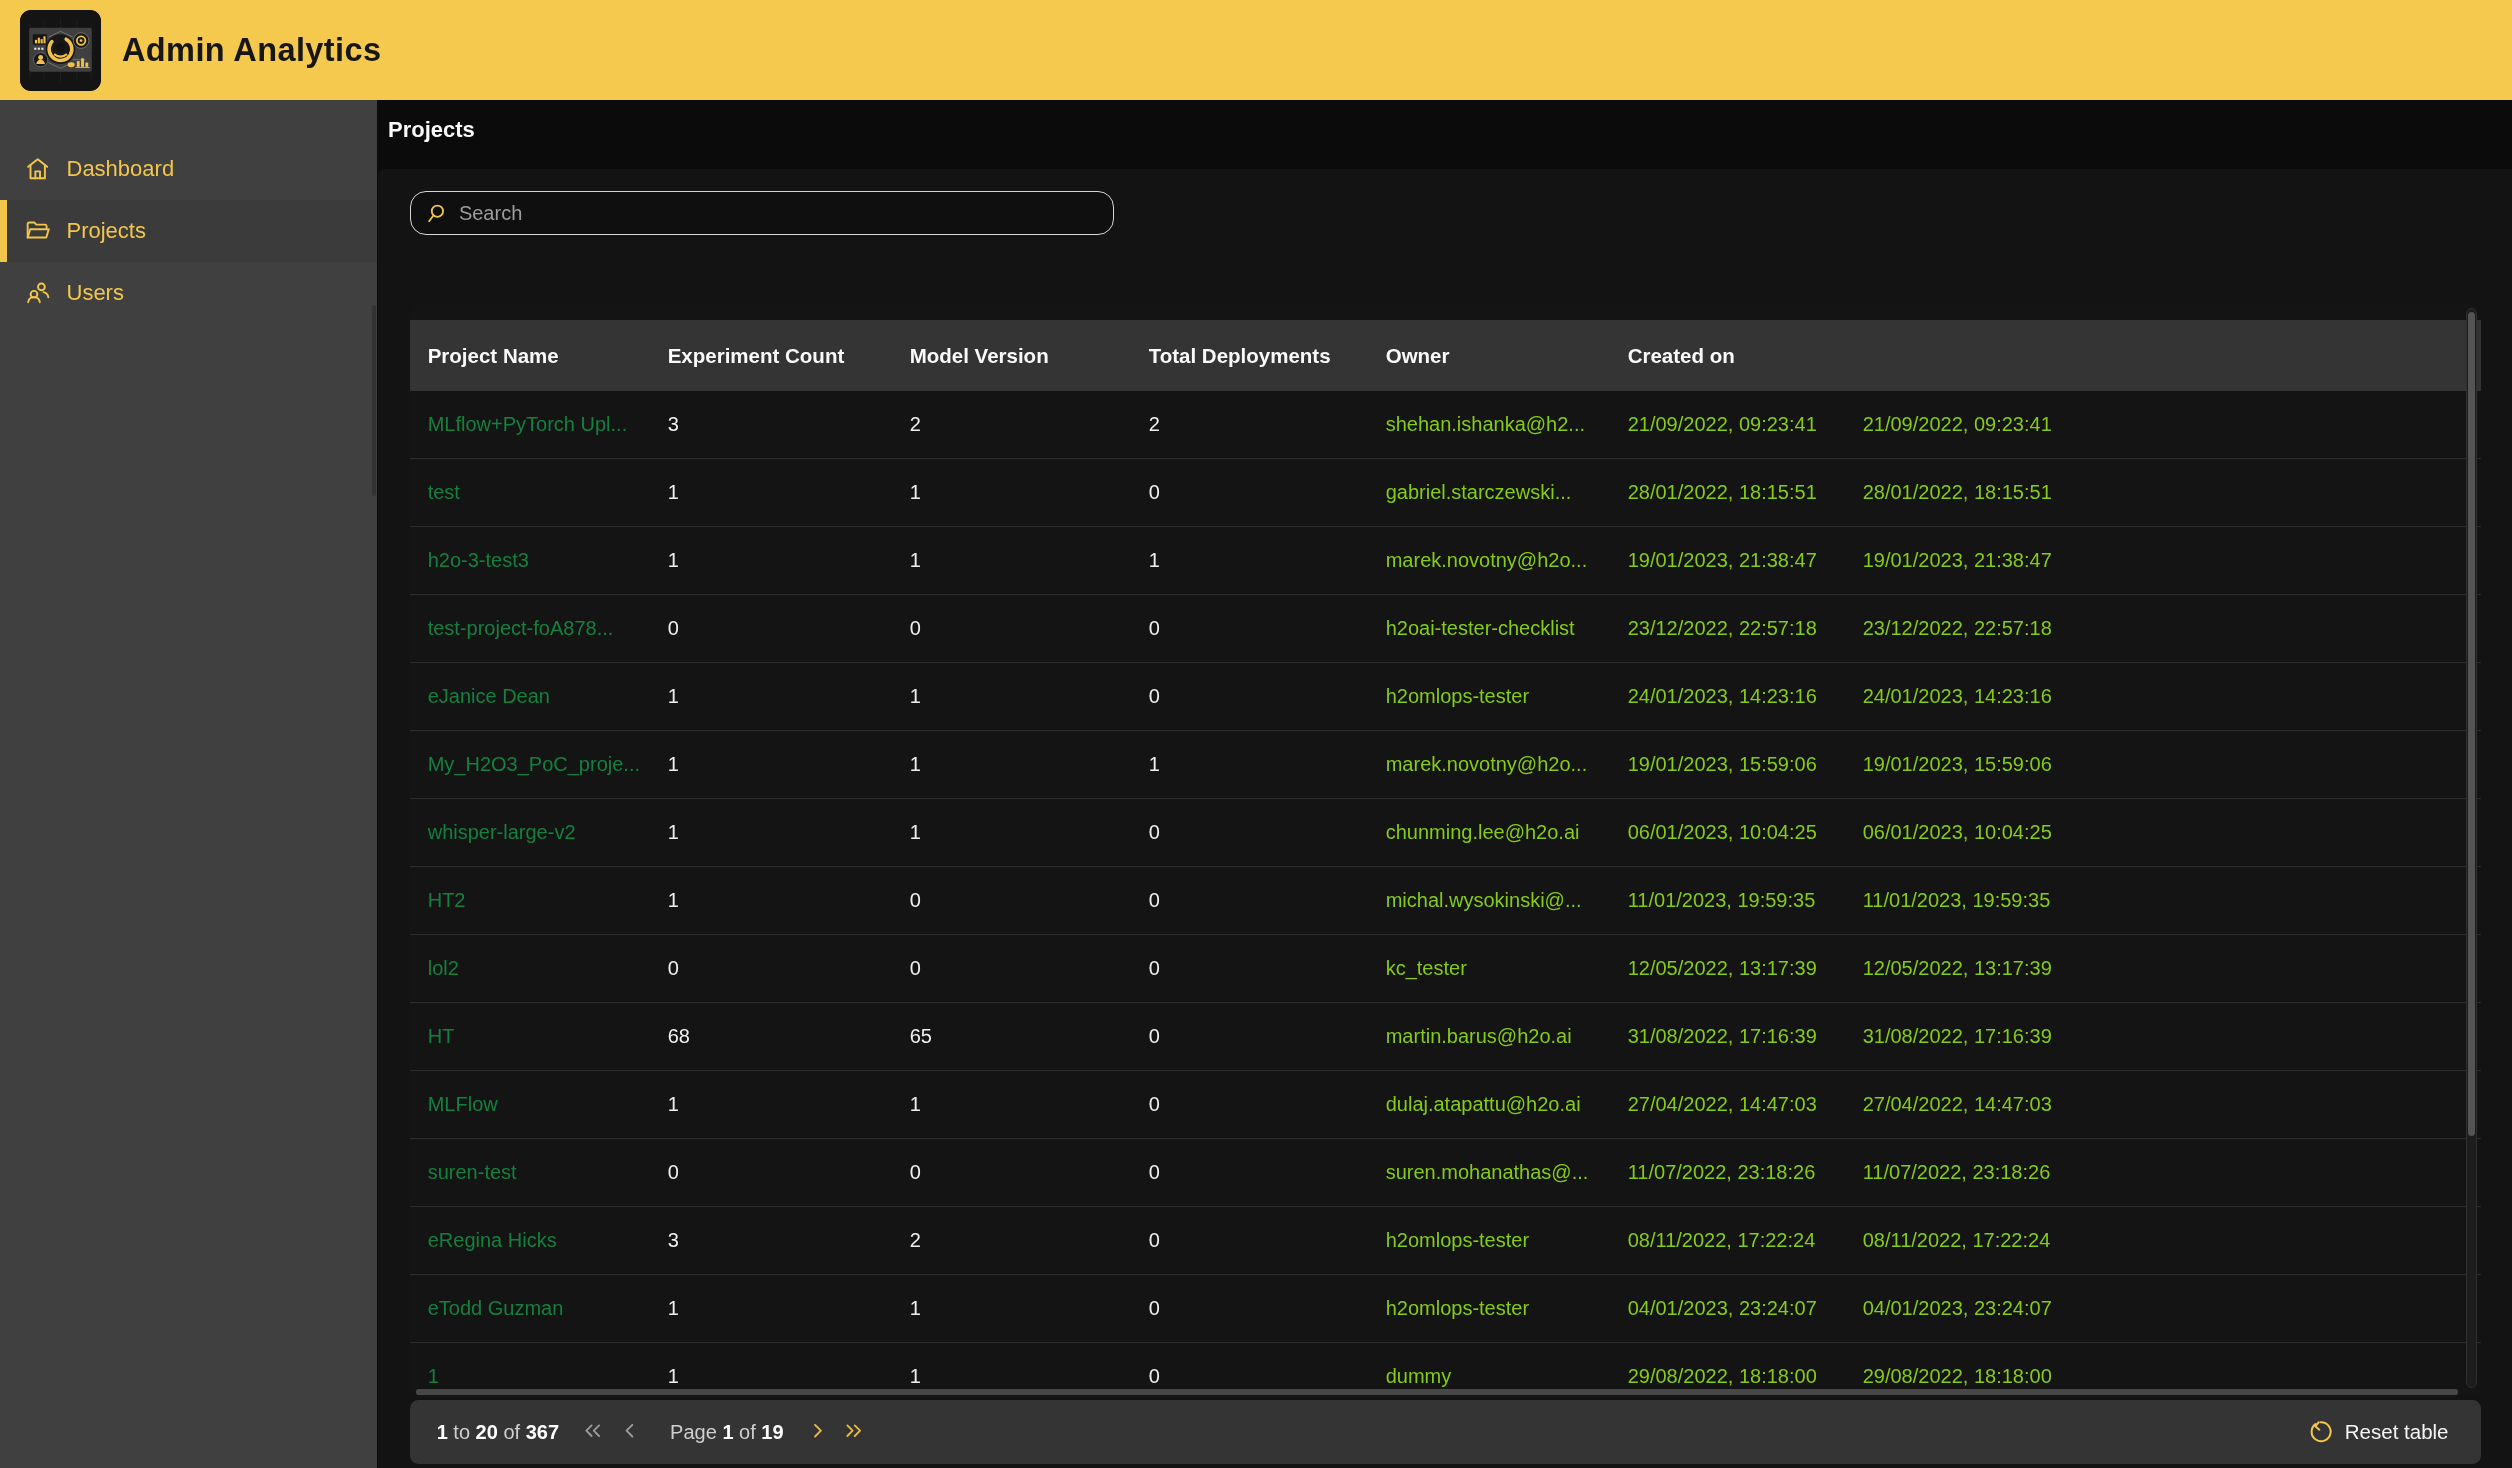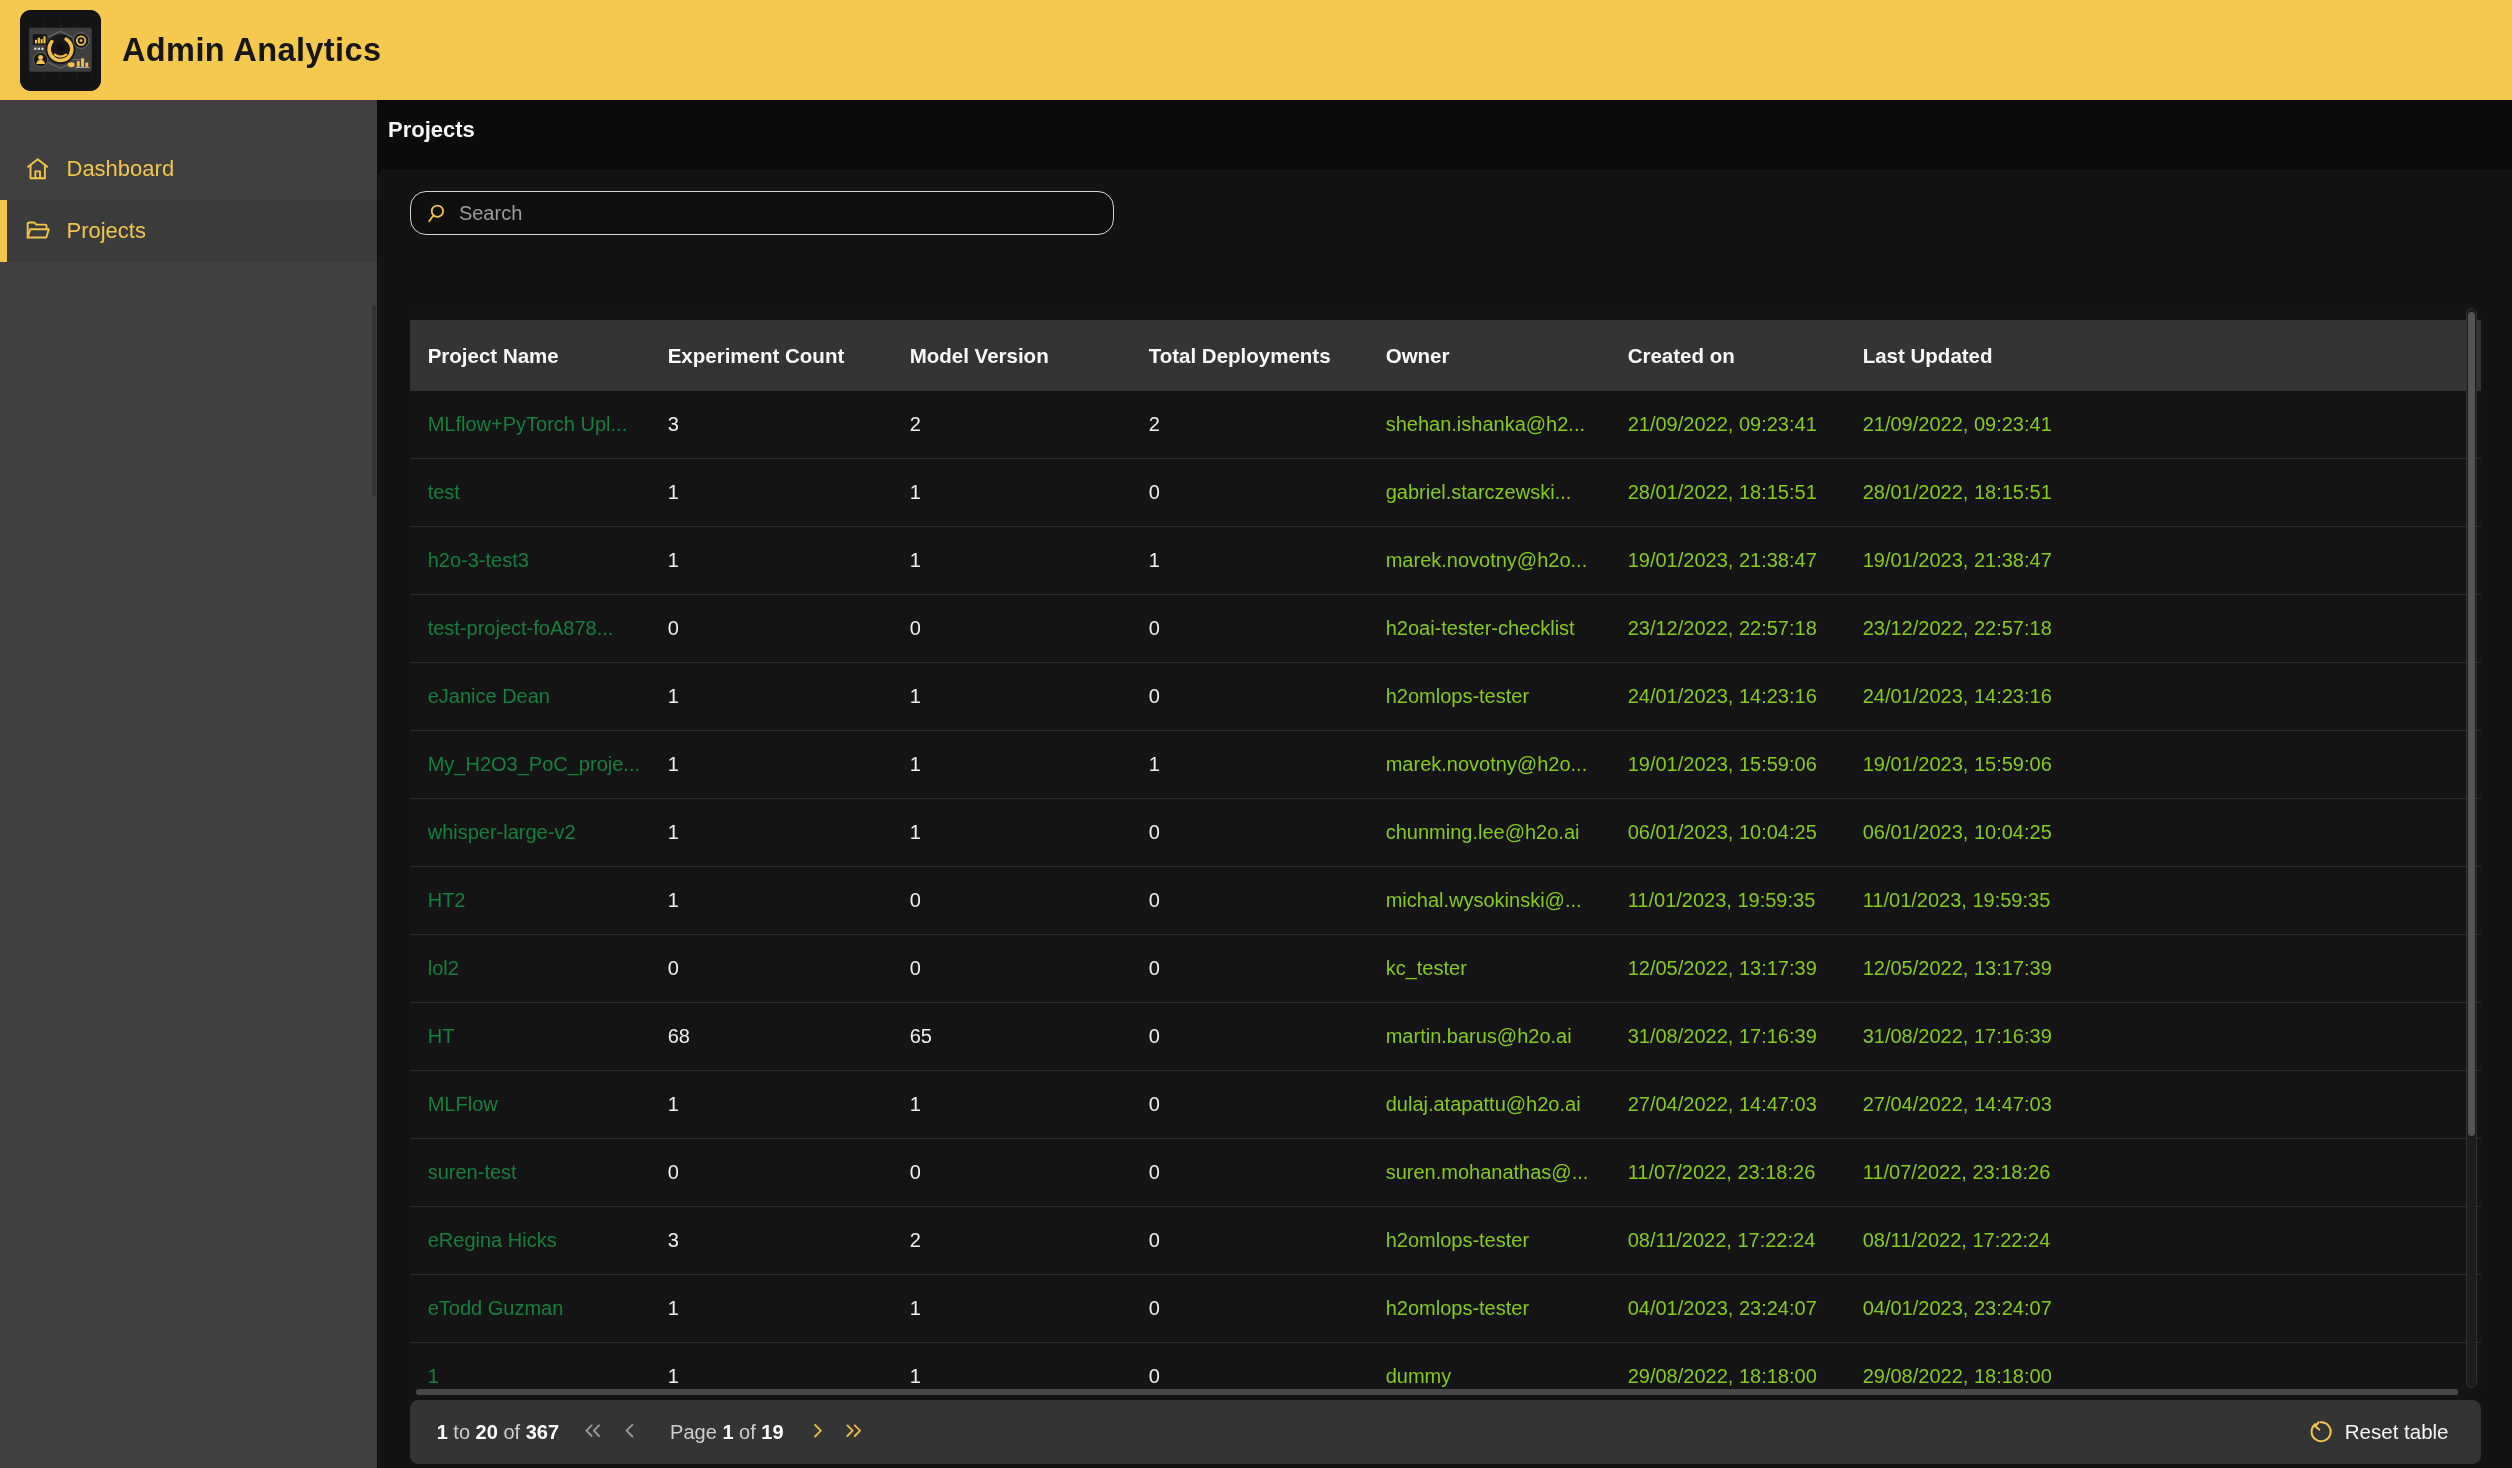--- a/index.html
+++ b/index.html
@@ -132,20 +132,31 @@
     </div>
     <div class="side-item active" style="top:100px;">
       <span class="ico">
         <svg viewBox="0 0 24 24" width="25.4" height="25.4" fill="none" stroke="currentColor" stroke-width="1.8" stroke-linecap="round" stroke-linejoin="round">
           <path d="M2.5 18.5V5.8c0-.9.7-1.6 1.6-1.6h4.6l2 2.1h8.1c.9 0 1.6.7 1.6 1.6v1.3"></path>
           <path d="M2.5 18.5l2.4-7.8h17.6l-2.4 7.8z"></path>
         </svg>
       </span>
       <span class="lbl">Projects</span>
     </div>
+    <div class="side-item" style="top:162px;">
+      <span class="ico">
+        <svg viewBox="0 0 24 24" width="25.4" height="25.4" fill="none" stroke="currentColor" stroke-width="1.8" stroke-linecap="round" stroke-linejoin="round">
+          <circle cx="8.5" cy="13.5" r="3.2"></circle>
+          <path d="M3 21c.4-2.8 2.7-4.8 5.5-4.8S13.6 18.2 14 21"></path>
+          <circle cx="15.5" cy="6.5" r="3.2"></circle>
+          <path d="M17.5 11.5c2.4.5 4.2 2.4 4.6 4.8"></path>
+        </svg>
+      </span>
+      <span class="lbl">Users</span>
+    </div>
     <div class="sidebar-scroll"></div>
   </div>
 
   <div class="main-panel"></div>
   <div class="page-title">Projects</div>
 
   <div class="searchbox">
     <span class="sic">
       <svg viewBox="0 0 24 24" width="22.6" height="22.6" fill="none" stroke="currentColor" stroke-width="1.9" stroke-linecap="round">
         <circle cx="13.2" cy="9.8" r="6"></circle>
@@ -156,21 +167,20 @@
   </div>
 
   <div class="card">
     <div class="thead">
       <div class="th c0">Project Name</div>
       <div class="th c1">Experiment Count</div>
       <div class="th c2">Model Version</div>
       <div class="th c3">Total Deployments</div>
       <div class="th c4">Owner</div>
       <div class="th c5">Created on</div>
-      <div class="th c6">Last Updated</div>
     </div>
     <div class="tbody">
     <div class="trow">
       <div class="td c0 link">MLflow+PyTorch Upl...</div>
       <div class="td c1">3</div>
       <div class="td c2">2</div>
       <div class="td c3">2</div>
       <div class="td c4 dim">shehan.ishanka@h2...</div>
       <div class="td c5 dim">21/09/2022, 09:23:41</div>
       <div class="td c6 dim">21/09/2022, 09:23:41</div>

